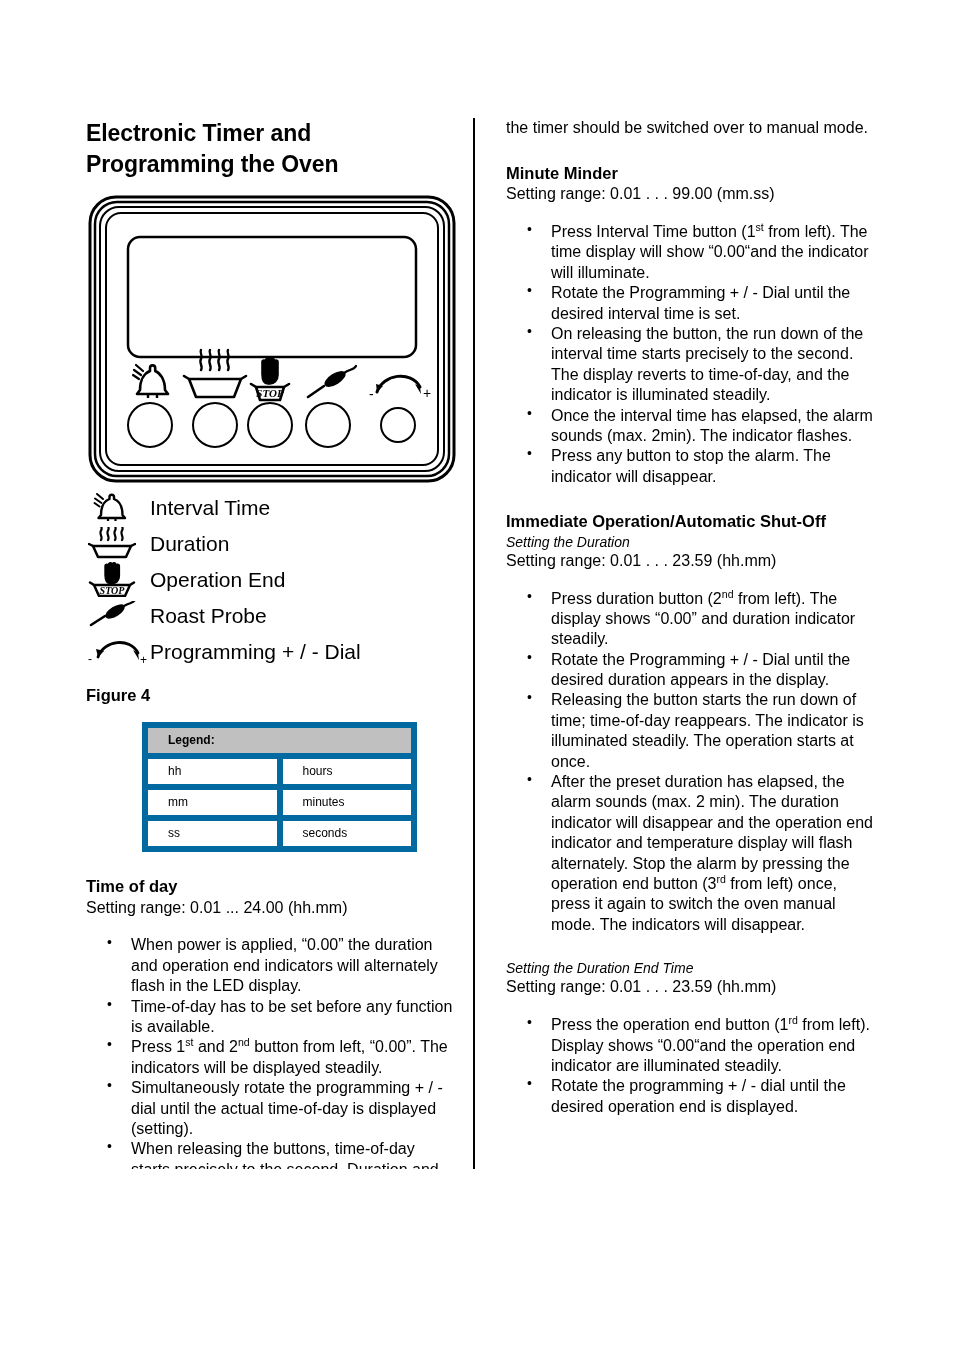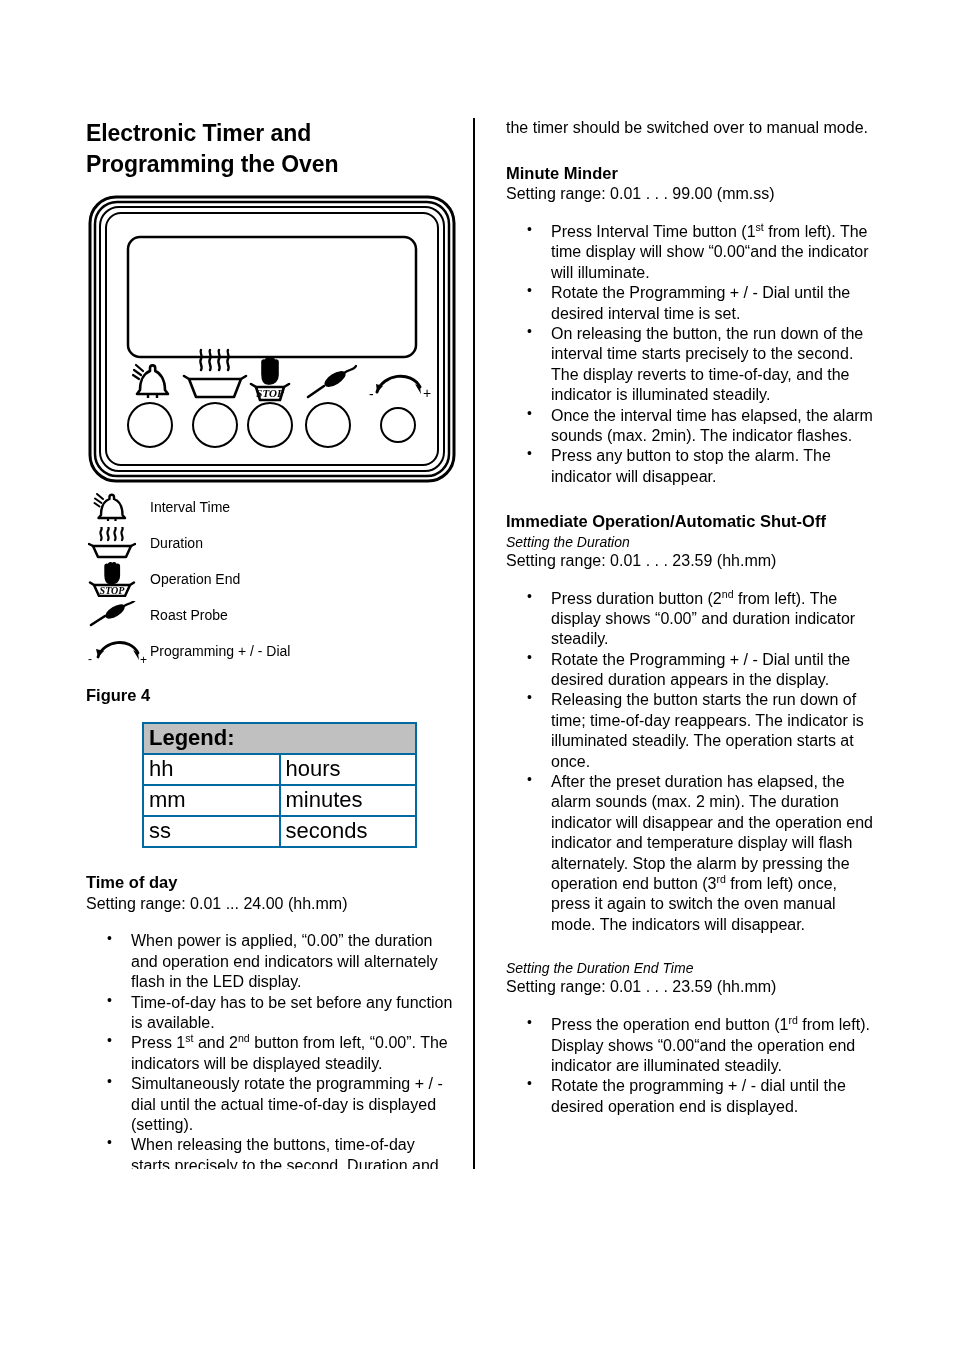--- a/index.html
+++ b/index.html
@@ -110,45 +110,45 @@
   }
   .legend-ico {
     width: 62px;
     flex: 0 0 62px;
     display: flex;
     align-items: center;
     justify-content: flex-start;
     padding-left: 2px;
   }
   .legend-txt {
-    font-size: 14px;
+    font-size: 21px;
     line-height: 1.2;
   }
 
   
   .figcaption {
     font-size: 16.5px;
     font-weight: bold;
     margin: 0;
   }
 
   
   table.legend-table {
     border-collapse: collapse;
     margin: 0 0 0 56px;
     width: 275px;
     table-layout: fixed;
   }
   table.legend-table td,
   table.legend-table th {
-    border: 2px solid #0369a1;
-    font-size: 22px;
+    border: 6px solid #0369a1;
+    font-size: 12px;
     font-weight: normal;
     text-align: left;
-    padding: 1px 5px 2px 5px;
+    padding: 1px 5px 2px 20px;
     height: 22px;
     vertical-align: middle;
   }
   table.legend-table th.legend-head {
     background: #c0c0c0;
     font-weight: bold;
   }
   table.legend-table td.c1 { width: 135px; }
 
   

